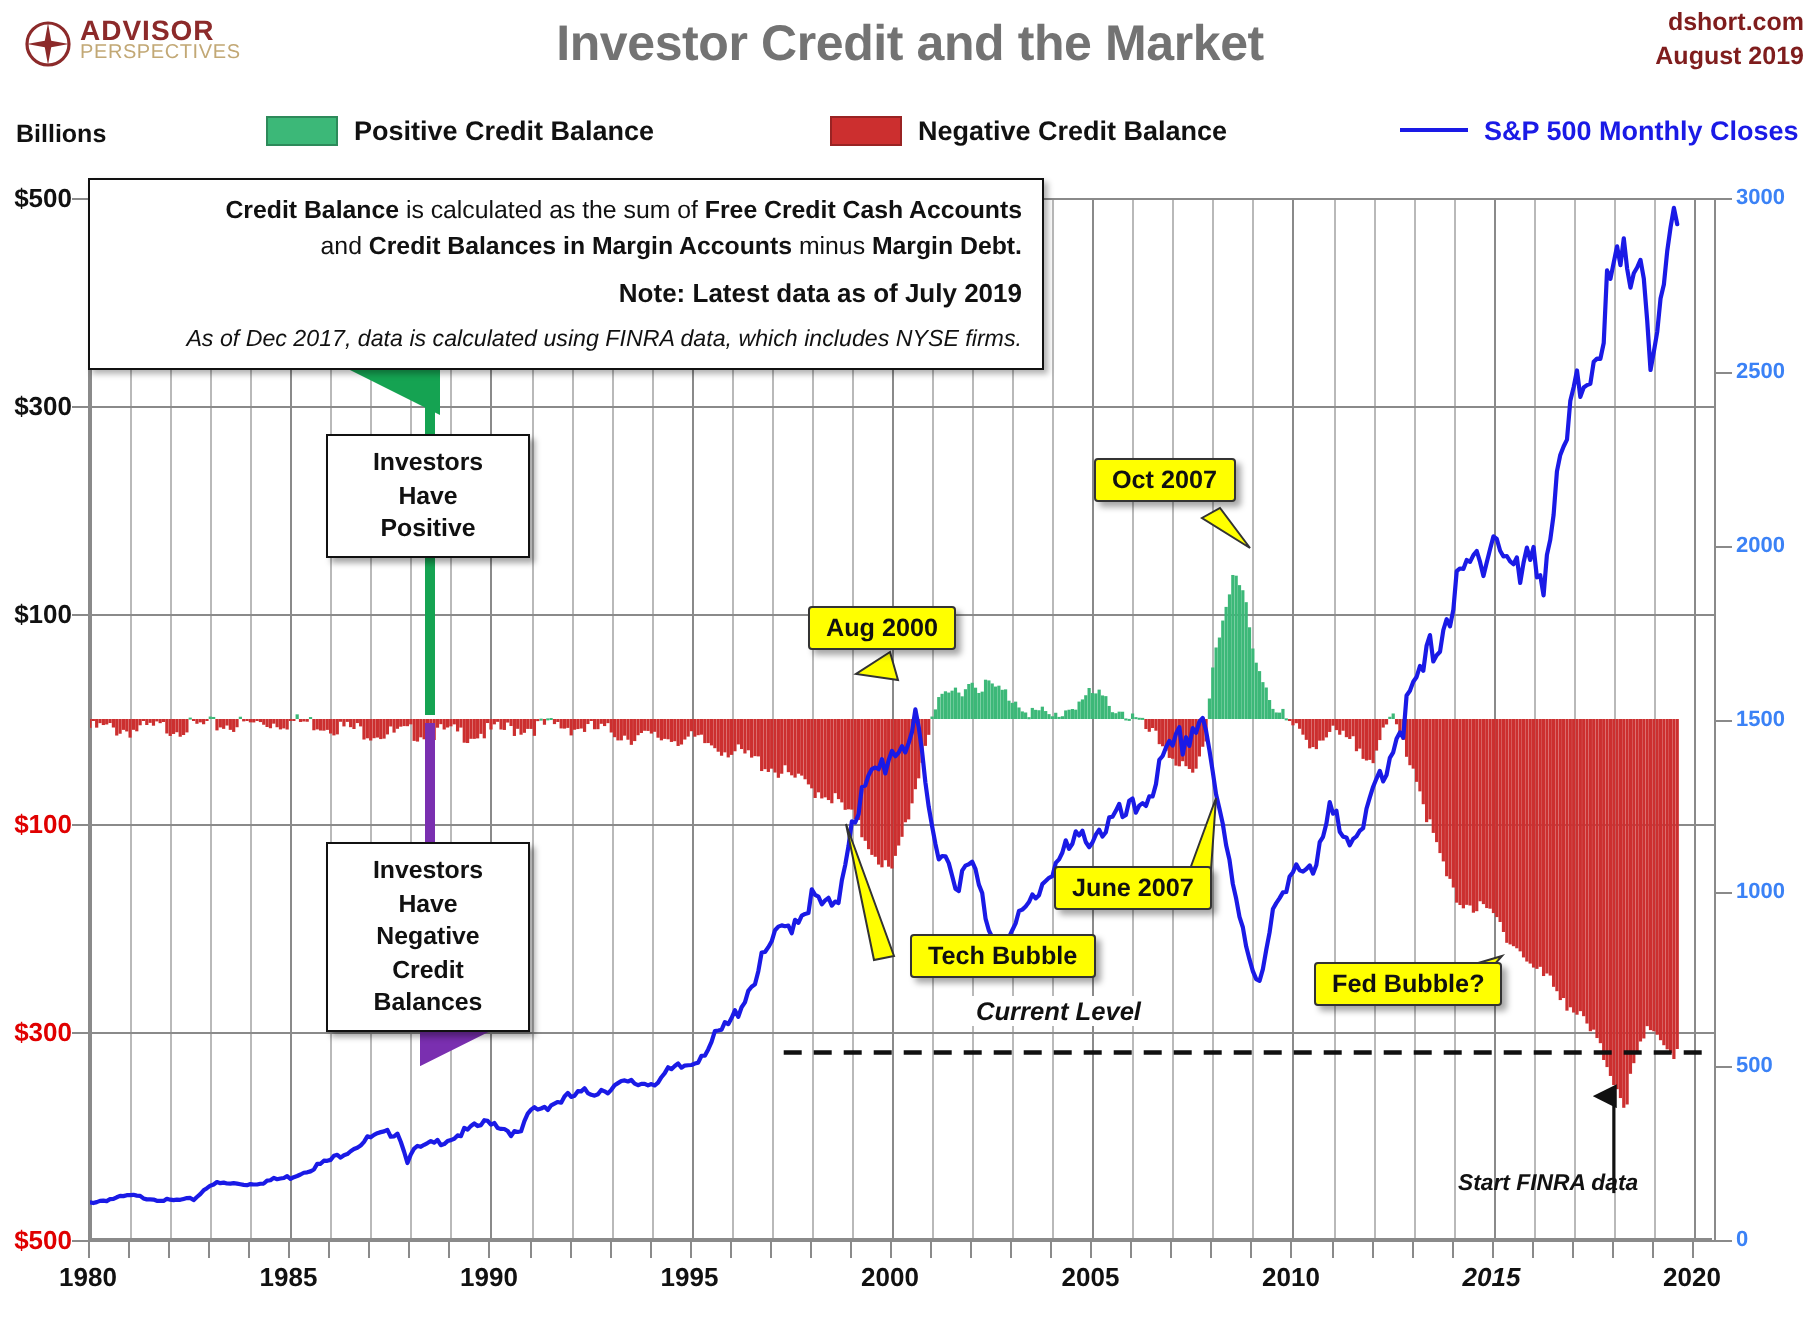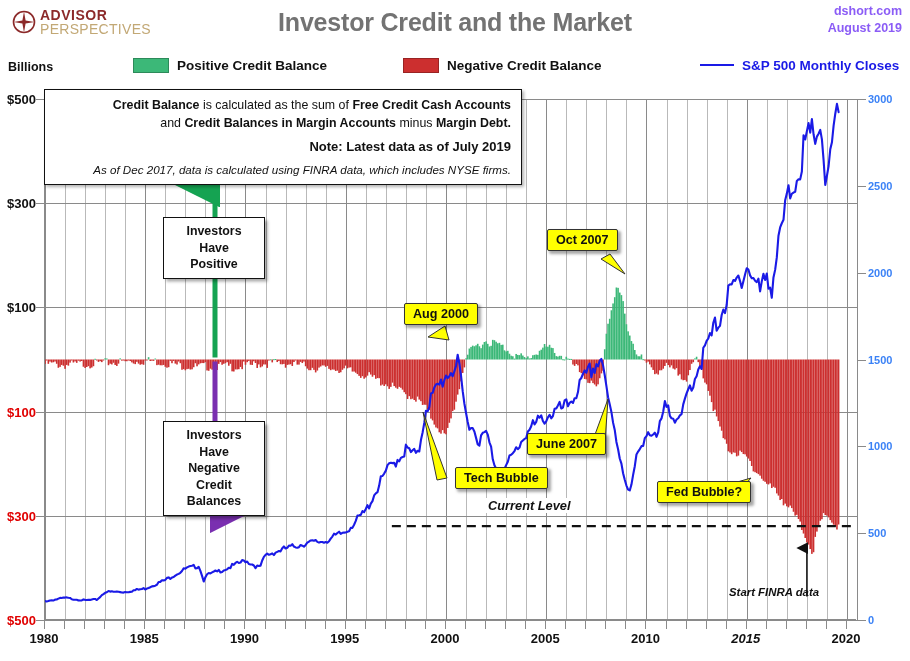--- a/index.html
+++ b/index.html
@@ -4,37 +4,37 @@
 <style>
   html,body{margin:0;padding:0;background:#ffffff;}
   body{font-family:"Liberation Sans", sans-serif;}
   #page{position:relative;width:910px;height:661px;background:#fff;overflow:hidden;}
 
   
   #logo{position:absolute;left:12px;top:6px;width:150px;height:34px;}
   #logo .mark{position:absolute;left:0;top:4px;width:24px;height:24px;}
   #logo .adv{position:absolute;left:28px;top:1px;font-size:14px;font-weight:bold;
        letter-spacing:.5px;color:#8c2a2a;font-family:"Liberation Sans",sans-serif;}
-  #logo .per{position:absolute;left:28px;top:15px;font-size:14px;
+  #logo .per{position:absolute;left:28px;top:15px;font-size:10px;
        letter-spacing:.3px;color:#c2a875;font-family:"Liberation Sans",sans-serif;}
 
   #title{position:absolute;left:0;right:0;top:8px;text-align:center;
        font-size:25px;font-weight:bold;color:#737373;letter-spacing:-.2px;}
 
   #source{position:absolute;right:8px;top:3px;text-align:right;
-       font-size:12.5px;font-weight:bold;color:#8b5cf6;line-height:1.35;}
+       font-size:12.5px;font-weight:bold;color:#7f1d1d;line-height:1.35;}
 
   
   #legend{position:absolute;left:0;top:55px;width:910px;height:22px;}
   .lg{position:absolute;top:0;height:20px;display:flex;align-items:center;gap:8px;
       font-size:13.5px;font-weight:bold;color:#111;}
   .swatch{width:34px;height:13px;display:inline-block;border:1px solid rgba(0,0,0,.25);}
   .lineSwatch{width:34px;height:0;border-top:2px solid #1a1ae6;display:inline-block;}
   #lg-pos{left:133px;}
-  #lg-neg{left:403px;}
+  #lg-neg{left:415px;}
   #lg-spx{left:700px;}
   #lg-spx .txt{color:#1a1ae6;}
 
   #billions{position:absolute;left:8px;top:60px;font-size:12.5px;font-weight:bold;color:#111;}
 
   
   #plot{position:absolute;left:44px;top:99px;width:812px;height:521px;
         background:#fff;border-left:1px solid #8a8a8a;border-right:1px solid #8a8a8a;}
   #grid{position:absolute;inset:0;}
   .vline{position:absolute;top:0;bottom:0;width:1px;background:#b9b9b9;}

